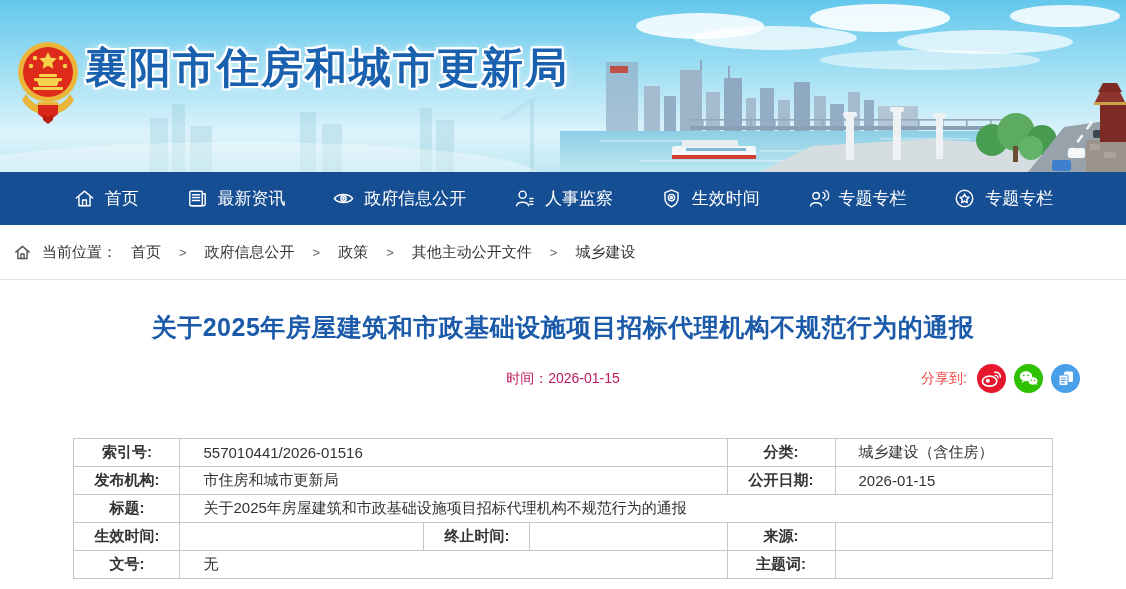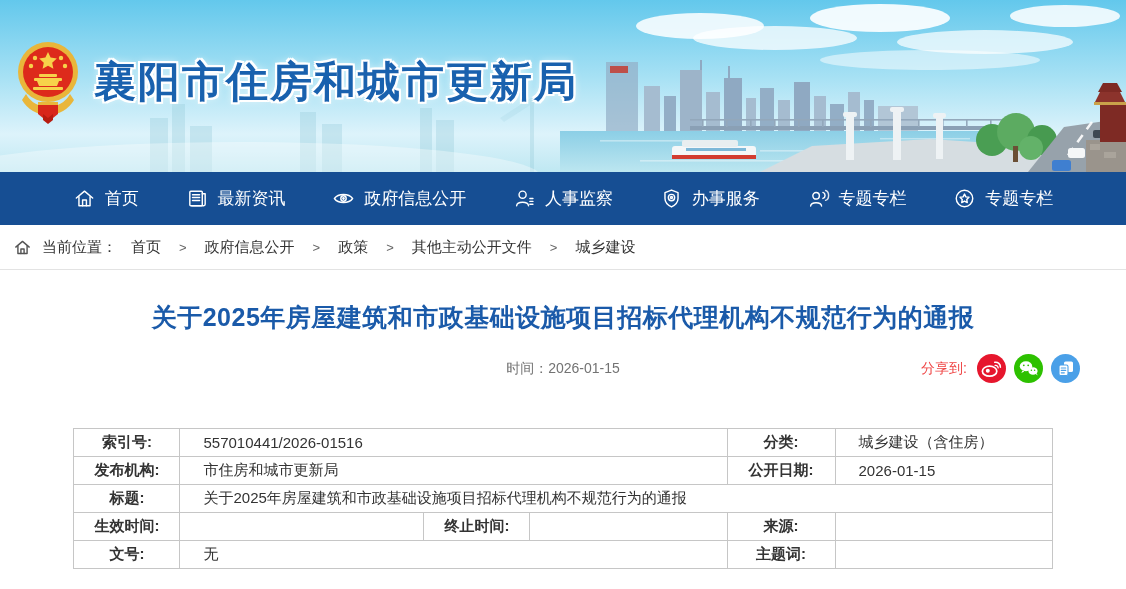--- a/index.html
+++ b/index.html
@@ -8,53 +8,53 @@
     width:1126px; height:589px; overflow:hidden;
     font-family:"Liberation Sans","DejaVu Sans",sans-serif;
     color:#333;
   }
   .page { width:1126px; height:589px; position:relative; background:#fff; }
 
   
   .banner { position:relative; height:172px; overflow:hidden;
     background:linear-gradient(180deg,#63c8ec 0%,#a7e1f4 45%,#ddf3fb 78%,#bfe8f2 100%); }
   .banner-scene { position:absolute; inset:0; width:1126px; height:172px; display:block; }
-  .banner-brand { position:absolute; left:16px; top:40px; display:flex; align-items:center; gap:14px; z-index:2; }
+  .banner-brand { position:absolute; left:16px; top:40px; display:flex; gap:5px; z-index:2; }
   .emblem { width:64px; height:84px; display:block; }
   .site-title {
     font-size:42px; font-weight:700; color:#1961ae; letter-spacing:2px; white-space:nowrap;
     text-shadow: 2px 0 0 #fff,-2px 0 0 #fff,0 2px 0 #fff,0 -2px 0 #fff,
                  2px 2px 0 #fff,-2px -2px 0 #fff,2px -2px 0 #fff,-2px 2px 0 #fff,
                  0 0 8px rgba(255,255,255,.9);
   }
 
   
   .main-nav { height:53px; background:#164e93; display:flex; align-items:center;
     justify-content:space-evenly; padding:0 26px; }
   .nav-item { display:flex; align-items:center; gap:9px; color:#fff; font-size:17px;
     text-decoration:none; cursor:pointer; white-space:nowrap; }
   .nav-ico { width:23px; height:23px; display:inline-flex; }
   .nav-ico svg { width:23px; height:23px; }
 
   
-  .breadcrumb { height:45px; display:flex; align-items:center; padding:0 13px;
+  .breadcrumb { height:55px; display:flex; align-items:center; padding:0 13px;
     background:#fff; border-bottom:1px solid #e3e3e3; font-size:15px; color:#333;text-align:right; }
   .crumb-home { width:19px; height:19px; display:inline-flex; margin-right:10px; }
   .crumb-prefix { margin-right:14px; }
   .crumb-link { color:#333; text-decoration:none; cursor:pointer; margin:0 9px; }
   .crumb-link:first-of-type { margin-left:0; }
   .crumb-sep { color:#666; font-size:13px; margin:0 9px; }
 
   
   .content { background:#fff; }
   .article-title { text-align:center; color:#1a5aa9; font-size:25px; font-weight:700;
     margin:31px 60px 0; letter-spacing:0.5px; }
   .meta-row { position:relative; height:30px; margin-top:20px; }
   .pub-time { position:absolute; left:0; right:0; top:6px; text-align:center;
-    color:#737373; font-size:14px; }
+    color:#be185d; font-size:14px; }
   .share-box { position:absolute; right:46px; top:0; display:flex; align-items:center; gap:8px; }
   .share-label { color:#ef4444; font-size:14px; margin-right:2px; }
   .share-btn { width:29px; height:29px; border-radius:50%; display:inline-flex;
     align-items:center; justify-content:center; cursor:pointer; }
   .share-btn svg { width:29px; height:29px; display:block; }
 
   
   .doc-table { width:978px; margin:44px auto 0; border-collapse:collapse;
     font-size:15px; color:#333; table-layout:fixed; }
   .doc-table td { border:1px solid #c6c6c6; height:28px; padding:2px 23px;
@@ -255,21 +255,21 @@
       <span>人事监察</span>
     </a>
     <a class="nav-item">
       <span class="nav-ico">
         <svg viewBox="0 0 24 24" fill="none" stroke="#fff" stroke-width="1.5" stroke-linecap="round" stroke-linejoin="round">
           <path d="M12 3.2 L18.8 5.9 V12 C18.8 16.4 14.4 19.6 12 20.8 C9.6 19.6 5.2 16.4 5.2 12 V5.9 Z"></path>
           <circle cx="12" cy="11" r="3.3"></circle>
             <circle cx="12" cy="11" r="1"></circle>
         </svg>
       </span>
-      <span>办事服务</span>
+      <span>生效时间</span>
     </a>
     <a class="nav-item">
       <span class="nav-ico">
         <svg viewBox="0 0 24 24" fill="none" stroke="#fff" stroke-width="1.5" stroke-linecap="round" stroke-linejoin="round">
           <circle cx="9.5" cy="9.2" r="3.4"></circle>
             <path d="M3.8 19.8 C4.2 15.4 14.8 15.4 15.2 19.8"></path>
           <path d="M16.6 5.6 C19.6 6.5 19.6 11 16.6 11.9"></path>
             <path d="M19.4 3.6 C23.6 5 23.6 12.5 19.4 13.9" opacity="0.85"></path>
         </svg>
       </span>

